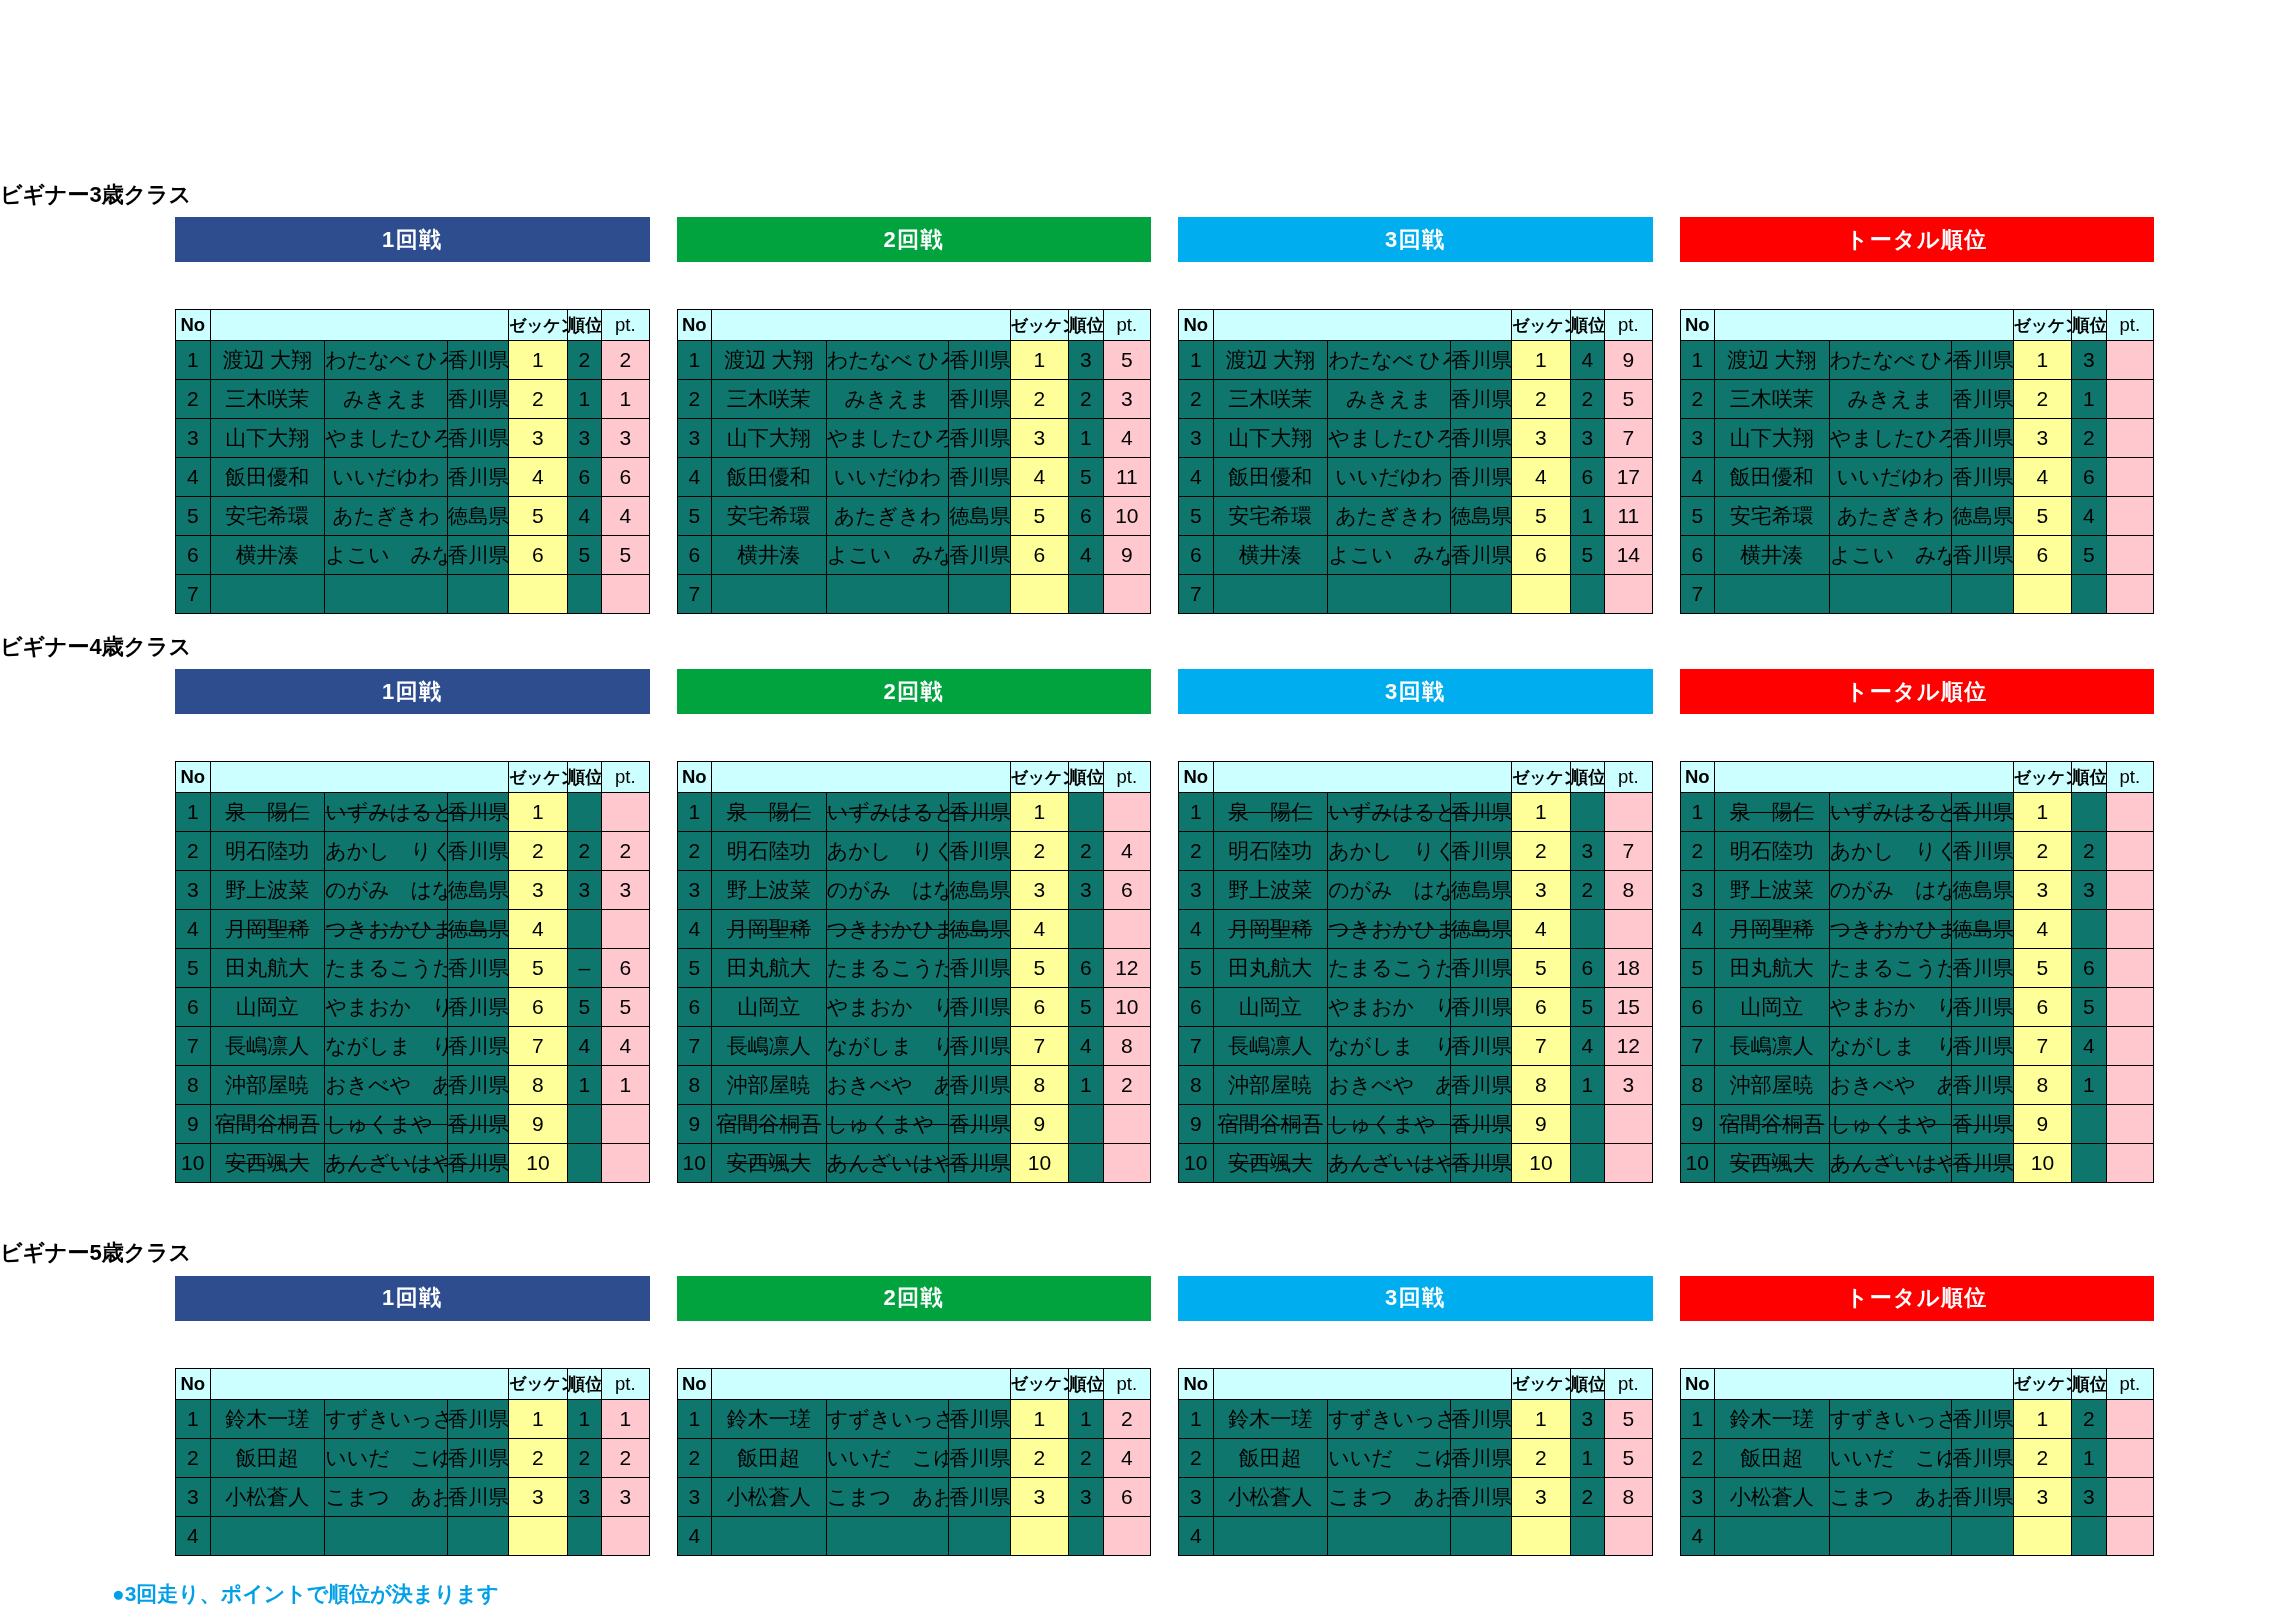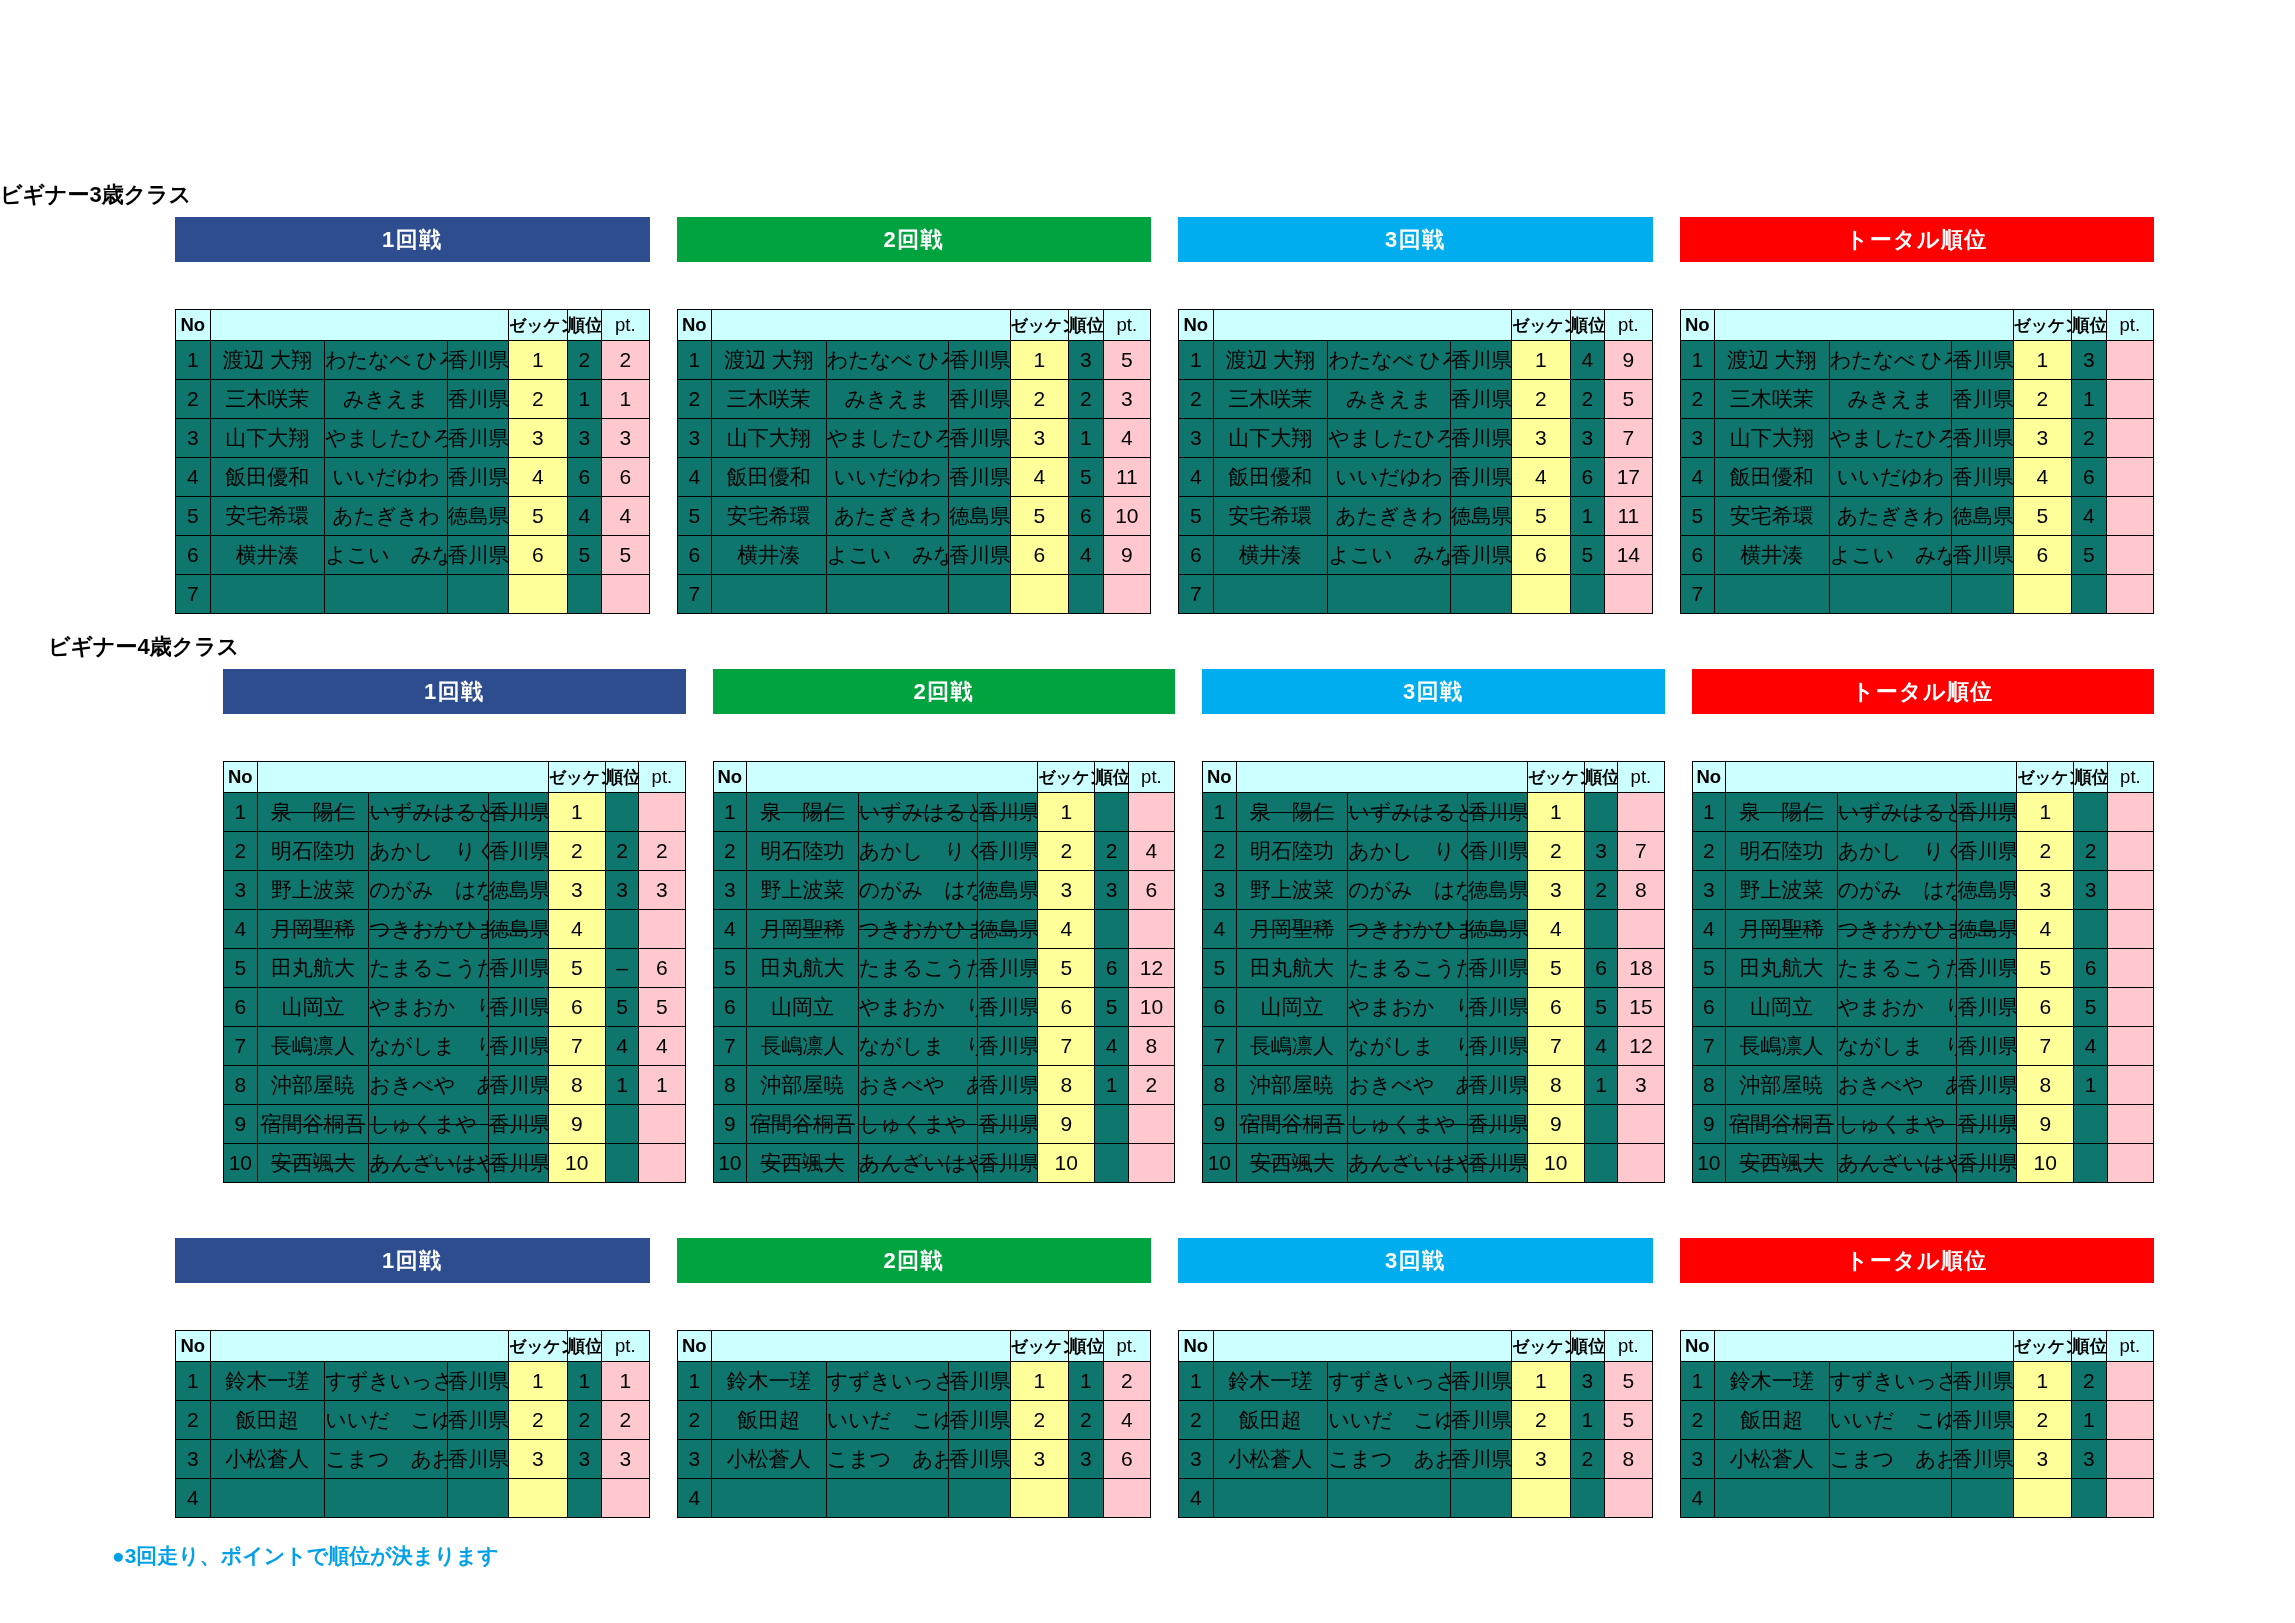--- a/index.html
+++ b/index.html
@@ -15,21 +15,21 @@
     padding-top:136px;
   }
   .page-title{
     margin:0;
     text-align:center;
     font-size:30.5px;
     font-weight:bold;
     letter-spacing:0.9px;
   }
   #sections > section:nth-child(1){margin-top:44px;}
-  #sections > section:nth-child(2){margin-top:17.6px;padding-left:48px;}
+  #sections > section:nth-child(2){margin-top:17.6px;}
   #sections > section:nth-child(3){margin-top:55px;}
   .section-title{
     margin:0 0 7.4px 0;
     text-align:left;
     font-size:22px;
     font-weight:bold;
   }
   .tables-row{
     display:flex;
     gap:27px;
@@ -925,20 +925,21 @@
                   <td class="c-rank"></td>
                   <td class="c-pt"></td>
                 </tr>
               </tbody>
     </table>
   </div>
 </div>
   </section>
 
   <section class="class-section">
+    <h2 class="section-title">ビギナー5歳クラス</h2>
     <div class="tables-row">
   <div class="round-group">
     <div class="round-header" style="background: rgb(46, 77, 143);">1回戦</div>
     <table class="results-table">
       <colgroup>
         <col class="col-1">
                 <col class="col-2">
                 <col class="col-3">
                 <col class="col-4">
         <col class="col-5">

